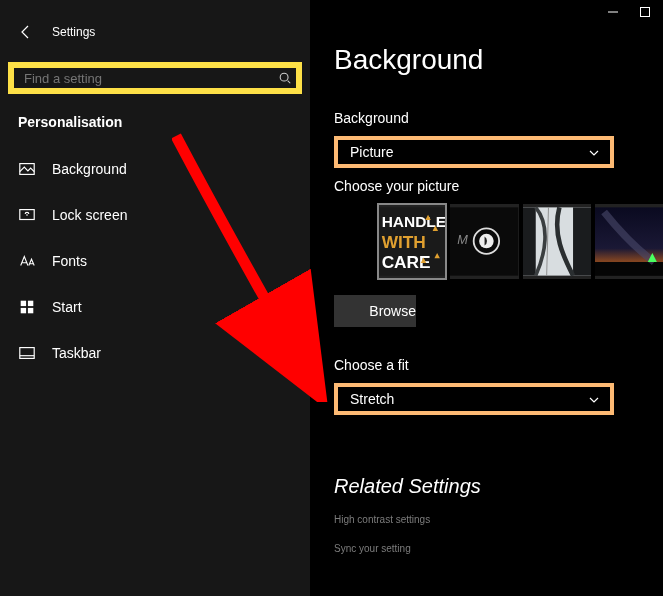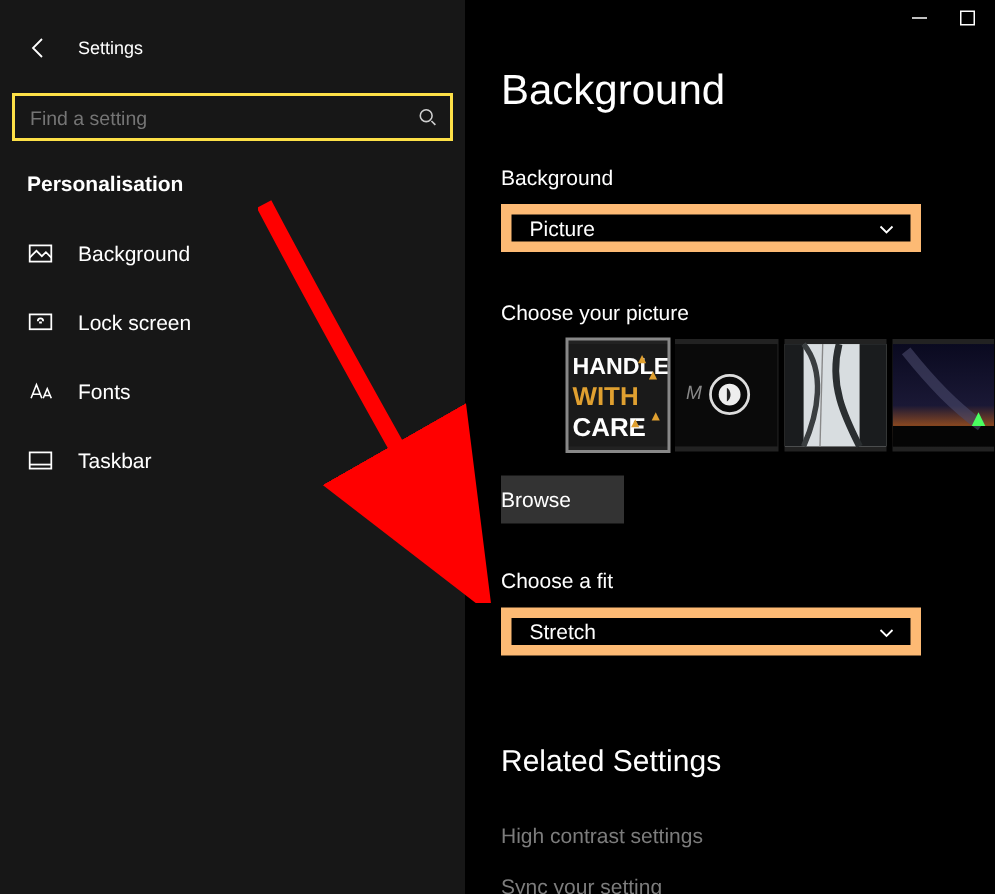--- a/index.html
+++ b/index.html
@@ -9,49 +9,49 @@
   
   .sidebar { width: 310px; height: 100%; background: #171717; display: flex; flex-direction: column; padding-top: 20px; position: relative; }
   .titlebar { display: flex; align-items: center; gap: 18px; padding: 4px 10px 14px 18px; }
   .titlebar .title { font-size: 12px; font-weight: 400; }
   .back-icon { width: 16px; height: 16px; display: flex; align-items: center; justify-content: center; }
 
   .home-row { display: flex; align-items: center; gap: 16px; padding: 14px 18px; font-size: 14px; }
   .home-row .icon, .nav-item .icon { width: 18px; height: 18px; display: flex; align-items: center; justify-content: center; flex-shrink: 0; }
 
   .search-wrap { margin: 8px 8px 0 8px; }
-  .search { width: 100%; height: 32px; background: transparent; border: 2px solid #fde047; color: #cfcfcf; padding: 0 36px 0 10px; font-size: 13px; outline: none; }
+  .search { width: 100%; height: 32px; background: transparent; border: 6px solid #fde047; color: #cfcfcf; padding: 0 36px 0 10px; font-size: 13px; outline: none; }
   .search-box { position: relative; }
   .search-icon { position: absolute; right: 10px; top: 50%; transform: translateY(-50%); width: 14px; height: 14px; }
 
   .subhead { padding: 20px 18px 10px 18px; font-size: 14px; font-weight: 600; }
 
   .nav { display: flex; flex-direction: column; margin-top: 6px; }
   .nav-item { display: flex; align-items: center; gap: 16px; padding: 14px 18px; font-size: 14px; cursor: default; }
 
   
   .main { flex: 1; background: #000; padding: 4px 0 0 0; overflow: hidden; position: relative; }
   .window-controls { position: absolute; top: 0; right: 0; display: flex; gap: 20px; padding: 6px 12px; }
   .wc { width: 12px; height: 12px; display: flex; align-items: center; justify-content: center; }
   .content { padding: 40px 0 0 24px; }
   .page-title { font-size: 28px; font-weight: 300; margin-bottom: 34px; }
 
   .field-label { font-size: 14px; margin-bottom: 10px; }
-  .dropdown { width: 280px; height: 32px; border: 7px solid #fdba74; display: flex; align-items: center; justify-content: space-between; padding: 0 10px 0 12px; font-size: 14px; margin-bottom: 32px; cursor: default; }
+  .dropdown { width: 280px; height: 32px; border: 4px solid #fdba74; display: flex; align-items: center; justify-content: space-between; padding: 0 10px 0 12px; font-size: 14px; margin-bottom: 10px; cursor: default; }
   .chev { width: 12px; height: 12px; }
 
   .thumbs { display: flex; gap: 4px; margin-bottom: 16px; padding-left: 44px; }
   .thumb { width: 75px; height: 75px; background: #222; display: flex; align-items: center; justify-content: center; overflow: hidden; }
   .thumb.selected { outline: 2px solid #888; outline-offset: -1px; }
   .thumb svg { width: 100%; height: 100%; }
 
-  .browse-btn { width: 82px; height: 32px; background: #333333; color: #fff; display: flex; align-items: center; justify-content: flex-start; font-size: 14px; margin-bottom: 30px; cursor: default; }
-
-  .related-head { font-size: 20px; font-weight: 400; margin-top: 60px; margin-bottom: 29px; }
-  .related-link { font-size: 14px; color: #7c7c7c; margin-bottom: 18px; display: block; }
+  .browse-btn { width: 82px; height: 32px; background: #333333; color: #fff; display: flex; align-items: center; justify-content: flex-end; font-size: 14px; margin-bottom: 30px; cursor: default; }
+
+  .related-head { font-size: 20px; font-weight: 400; margin-top: 60px; margin-bottom: 16px; font-style: italic; }
+  .related-link { font-size: 10px; color: #7c7c7c; margin-bottom: 18px; display: block; }
 
   
   .arrow-svg { position: absolute; top: 132px; left: 172px; width: 170px; height: 270px; pointer-events: none; z-index: 50; }
 </style>
 </head>
 <body>
 
 <div class="app">
 
   <div class="sidebar">
@@ -107,20 +107,31 @@
       <div class="nav-item">
         <span class="icon">
           <svg viewBox="0 0 20 20" fill="none" stroke="#fff" stroke-width="1.2">
             <path d="M3 15 L7 5 L11 15 M4.5 12 H9.5"></path>
               <path d="M12 15 L15 8 L18 15 M13 13 H17"></path>
           </svg>
         </span>
         <span>Fonts</span>
       </div>
 
+      <div class="nav-item">
+        <span class="icon">
+          <svg viewBox="0 0 20 20" fill="#fff">
+            <rect x="3" y="3" width="6" height="6"></rect>
+              <rect x="11" y="3" width="6" height="6"></rect>
+            <rect x="3" y="11" width="6" height="6"></rect>
+              <rect x="11" y="11" width="6" height="6"></rect>
+          </svg>
+        </span>
+        <span>Start</span>
+      </div>
 
       <div class="nav-item">
         <span class="icon">
           <svg viewBox="0 0 20 20" fill="none" stroke="#fff" stroke-width="1.3">
             <rect x="2" y="4" width="16" height="12"></rect>
               <line x1="2" y1="13" x2="18" y2="13"></line>
           </svg>
         </span>
         <span>Taskbar</span>
       </div>

